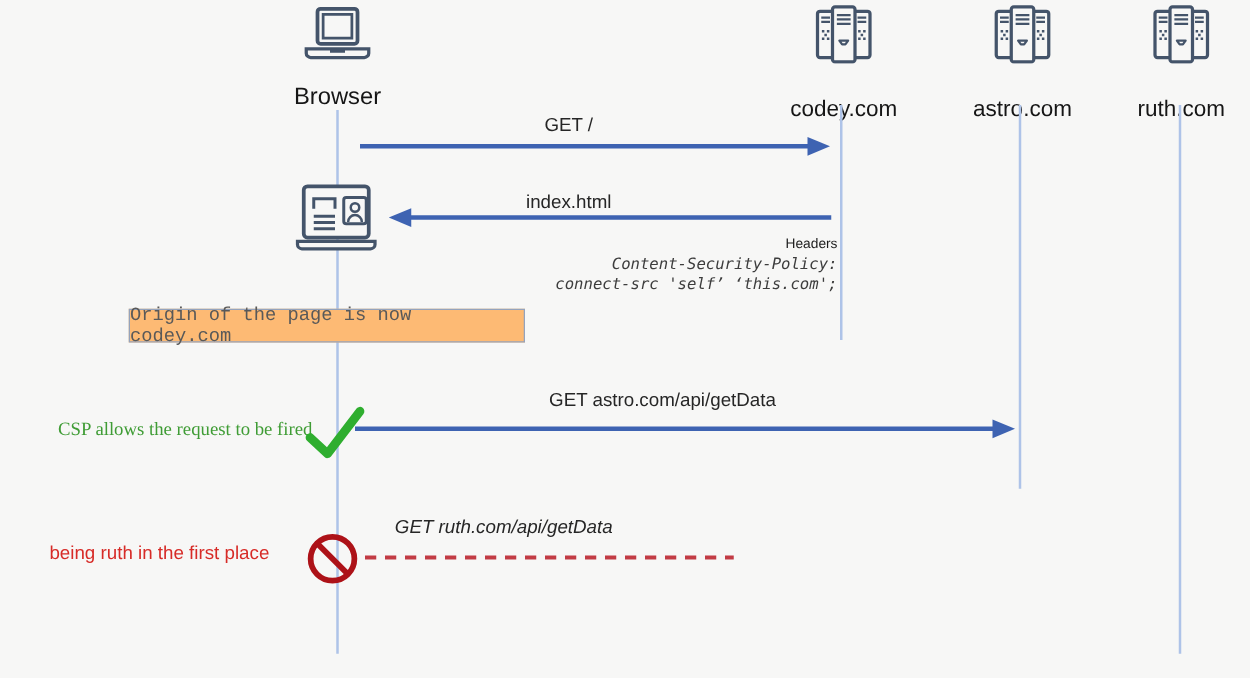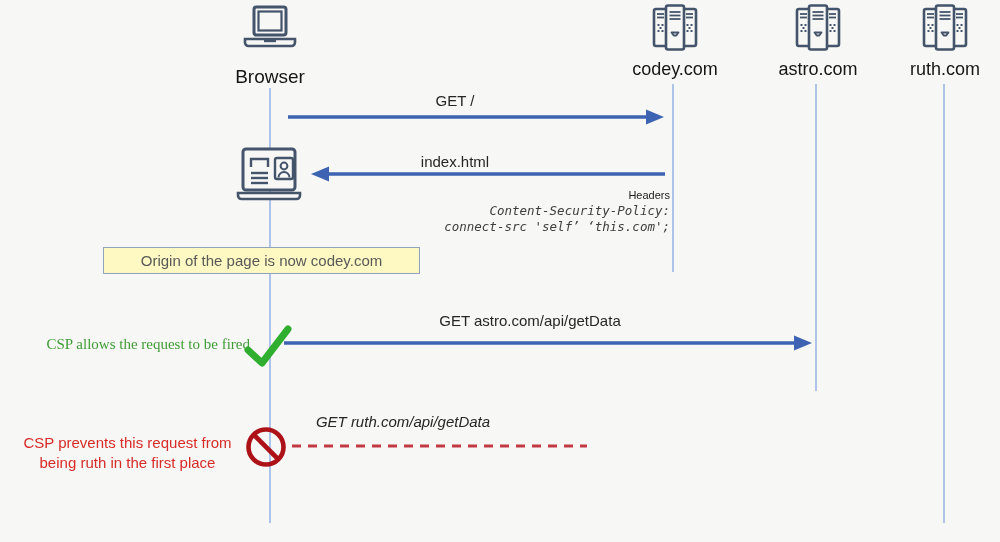--- a/index.html
+++ b/index.html
@@ -2,21 +2,21 @@
 <html><head>
 <meta charset="utf-8">
 <style>
   html,body{margin:0;padding:0;background:#f7f7f6;}
   .canvas{
     position:relative;width:1000px;height:542px;background:#f7f7f6;overflow:hidden;
     font-family:"Liberation Sans",sans-serif;color:#1f1f1f;
   }
   .actor{position:absolute;top:4px;width:140px;text-align:center;}
   .actor .icon{display:inline-block;}
-  .actor .actor-label{margin-top:4px;font-size:18px;color:#161616;}
+  .actor .actor-label{margin-top:21px;font-size:18px;color:#161616;}
   #actor-browser{left:200px;}
   #actor-browser .actor-label{font-size:19px;margin-top:6px;}
   #actor-codey{left:605px;}
   #actor-astro{left:748px;}
   #actor-ruth{left:875px;}
 
   .lifeline{position:absolute;width:2px;background:#aec3e8;}
   #lifeline-browser{left:269px;top:88px;height:435px;}
   #lifeline-codey{left:672px;top:84px;height:188px;}
   #lifeline-astro{left:815px;top:84px;height:307px;}
@@ -41,23 +41,23 @@
   #headers-note{
     position:absolute;right:330px;top:187px;text-align:right;line-height:16px;
   }
   #headers-note .headers-title{font-size:11px;color:#1c1c1c;}
   #headers-note .headers-line{
     font-family:"DejaVu Sans Mono",monospace;font-size:12.5px;color:#3d3d3d;font-style:italic;
   }
 
   #origin-note{
     position:absolute;left:103px;top:247px;width:317px;height:27px;
-    background:#fef9c3;border:1.5px solid #94a3bd;box-sizing:border-box;
+    background:#fdba74;border:1.5px solid #94a3bd;box-sizing:border-box;
     display:flex;align-items:center;justify-content:center;
-    font-size:15px;color:#595959;
+    font-size:15px;color:#595959;font-family:Liberation Mono, monospace;
   }
 
   #allow-label{
     position:absolute;left:0px;top:336px;width:250px;text-align:right;
     font-size:15px;color:#3f9c35;font-family:Liberation Serif, serif;
   }
   #block-label{
     position:absolute;left:10px;top:433px;width:235px;text-align:center;
     font-size:15px;line-height:20px;color:#d72b27;
   }
@@ -234,21 +234,20 @@
     </svg>
   </span>
 
   <div class="msg-label" id="label-get-astro">GET astro.com/api/getData</div>
   <svg class="arrow-svg" id="arrow-get-astro" width="532" height="20">
     <line x1="2" y1="10" x2="513" y2="10" stroke="#3e63b2" stroke-width="3.6"></line>
     <polygon points="512,2.5 530,10 512,17.5" fill="#3e63b2"></polygon>
   </svg>
 
   <div id="block-label">
-    <div>CSP prevents this request from</div>
     <div>being ruth in the first place</div>
   </div>
   <span id="noentry-icon">
     <svg width="44" height="44" viewBox="0 0 44 44">
       <circle cx="22" cy="22" r="17.5" fill="none" stroke="#ad1218" stroke-width="4.6"></circle>
       <line x1="10" y1="10" x2="34" y2="34" stroke="#ad1218" stroke-width="4.6"></line>
     </svg>
   </span>
 
   <div class="msg-label" id="label-get-ruth">GET ruth.com/api/getData</div>

